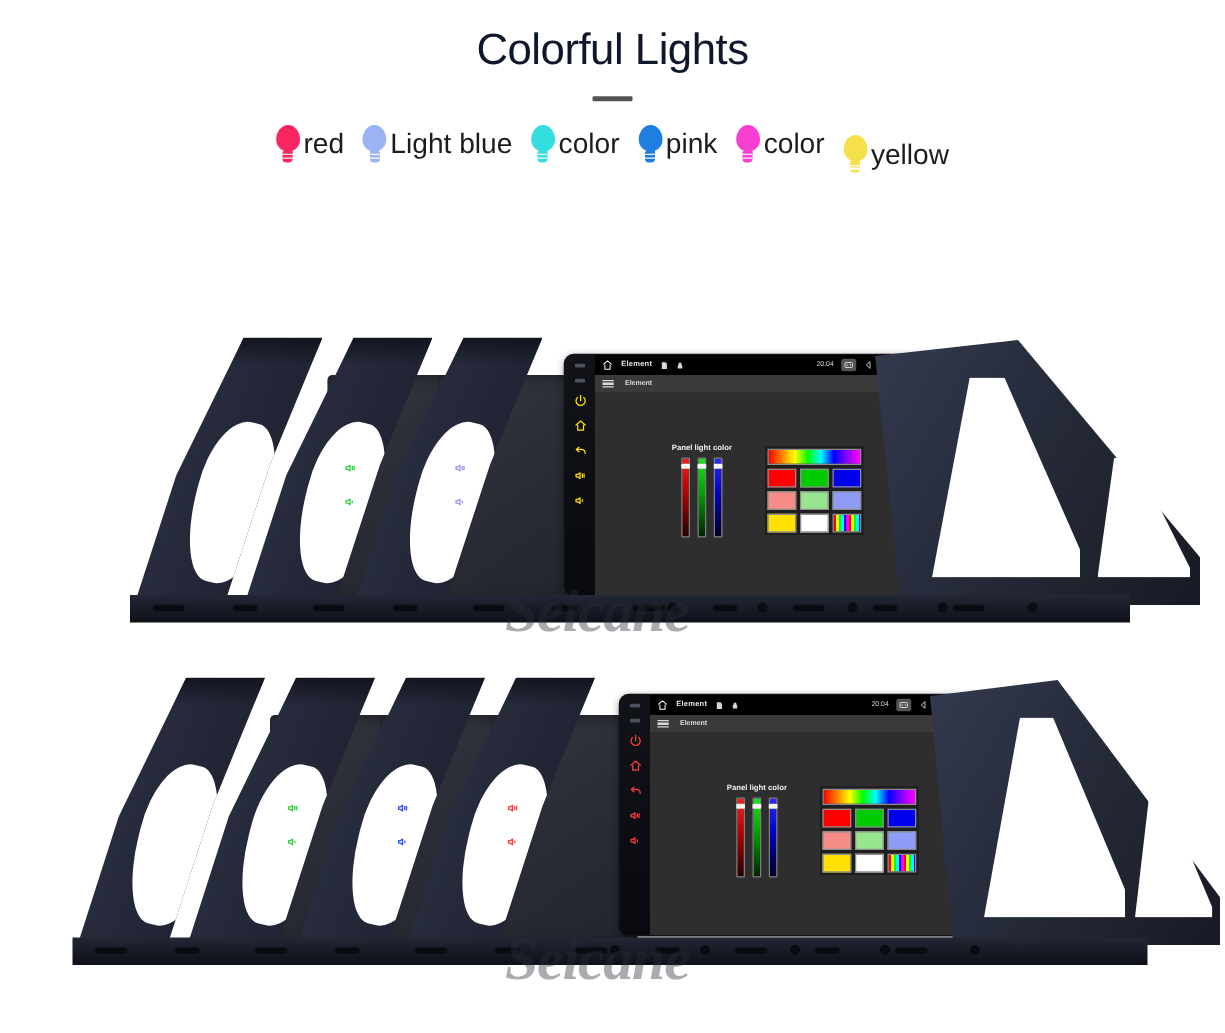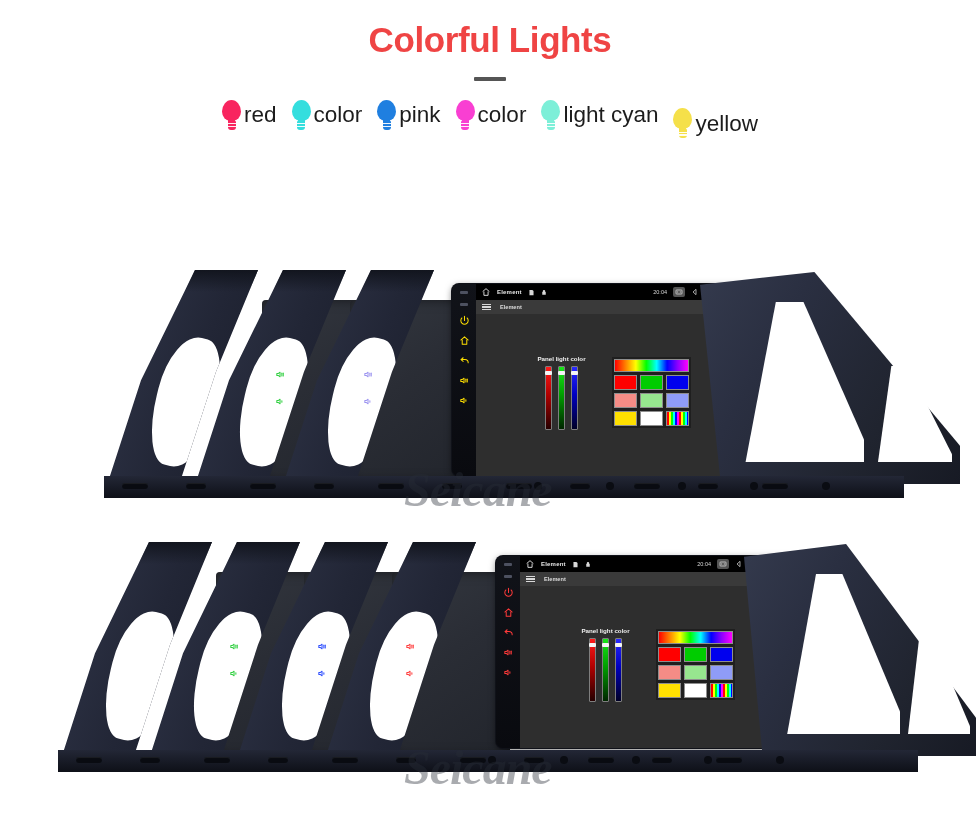--- a/index.html
+++ b/index.html
@@ -7,21 +7,21 @@
     width: 980px; height: 826px;
     background: #ffffff;
     font-family: "Liberation Sans", sans-serif;
     overflow: hidden;
   }
   .page { position: relative; width: 980px; height: 826px; background: #fff; }
 
   
   .hdr { padding-top: 20px; text-align: center; }
   .hdr-title {
-    font-size: 35px; font-weight: bold; color: #ef4444;
+    font-size: 35px; font-weight: normal; color: #0f172a;
     letter-spacing: -0.4px; line-height: 1.15;
   }
   .hdr-divider {
     width: 32px; height: 4px; background: #555; margin: 17px auto 0;
     border-radius: 1px;
   }
   .desc {
     margin: 19px auto 0; width: 900px; text-align: center;
     font-size: 22.5px; color: #1c1c1c; line-height: 1.42;
   }
@@ -186,20 +186,28 @@
       <div class="legend-item">
         <span class="bulb">
           <span class="glass" style="background:#f8255f"></span>
           <span class="neck" style="background:#f8255f"></span>
           <span class="base" style="background:#f8255f"></span>
         </span>
         <span class="legend-label">red</span>
       </div>
       <div class="legend-item">
         <span class="bulb">
+          <span class="glass" style="background:#9bb3f2"></span>
+          <span class="neck" style="background:#9bb3f2"></span>
+          <span class="base" style="background:#9bb3f2"></span>
+        </span>
+        <span class="legend-label">Light blue</span>
+      </div>
+      <div class="legend-item">
+        <span class="bulb">
           <span class="glass" style="background:#34dede"></span>
           <span class="neck" style="background:#34dede"></span>
           <span class="base" style="background:#34dede"></span>
         </span>
         <span class="legend-label">color</span>
       </div>
       <div class="legend-item">
         <span class="bulb">
           <span class="glass" style="background:#1f7fe0"></span>
           <span class="neck" style="background:#1f7fe0"></span>
@@ -207,28 +215,20 @@
         </span>
         <span class="legend-label">pink</span>
       </div>
       <div class="legend-item">
         <span class="bulb">
           <span class="glass" style="background:#f93fd2"></span>
           <span class="neck" style="background:#f93fd2"></span>
           <span class="base" style="background:#f93fd2"></span>
         </span>
         <span class="legend-label">color</span>
-      </div>
-      <div class="legend-item">
-        <span class="bulb">
-          <span class="glass" style="background:#7defd8"></span>
-          <span class="neck" style="background:#7defd8"></span>
-          <span class="base" style="background:#7defd8"></span>
-        </span>
-        <span class="legend-label">light cyan</span>
       </div>
       <div class="legend-item">
         <span class="bulb">
           <span class="glass" style="background:#f5e04a"></span>
           <span class="neck" style="background:#f5e04a"></span>
           <span class="base" style="background:#f5e04a"></span>
         </span>
         <span class="legend-label">yellow</span>
       </div>
     </div>

